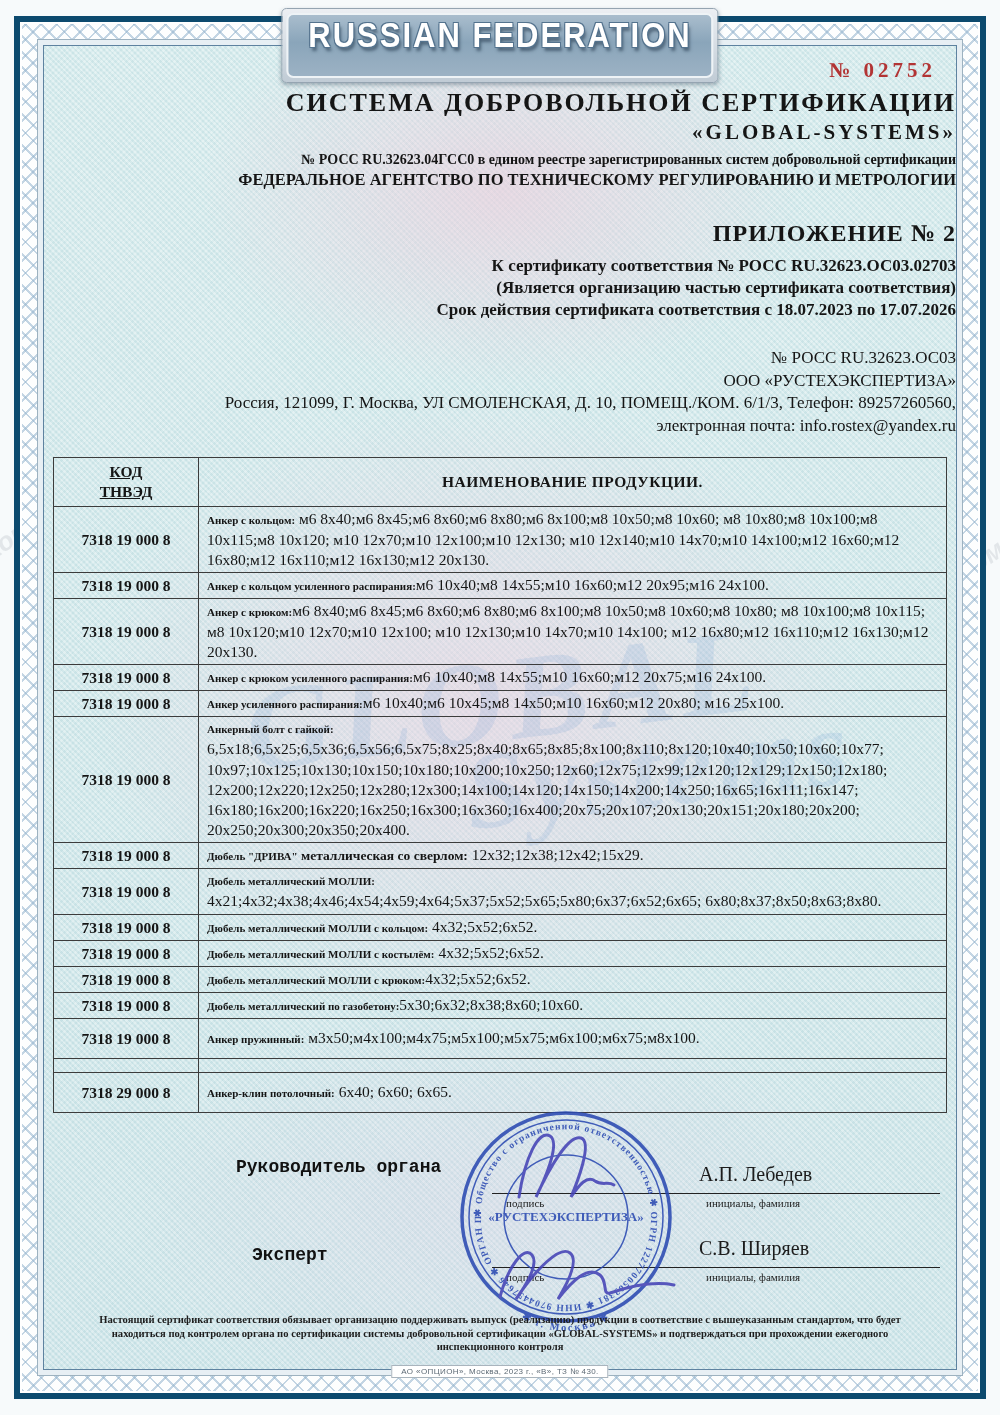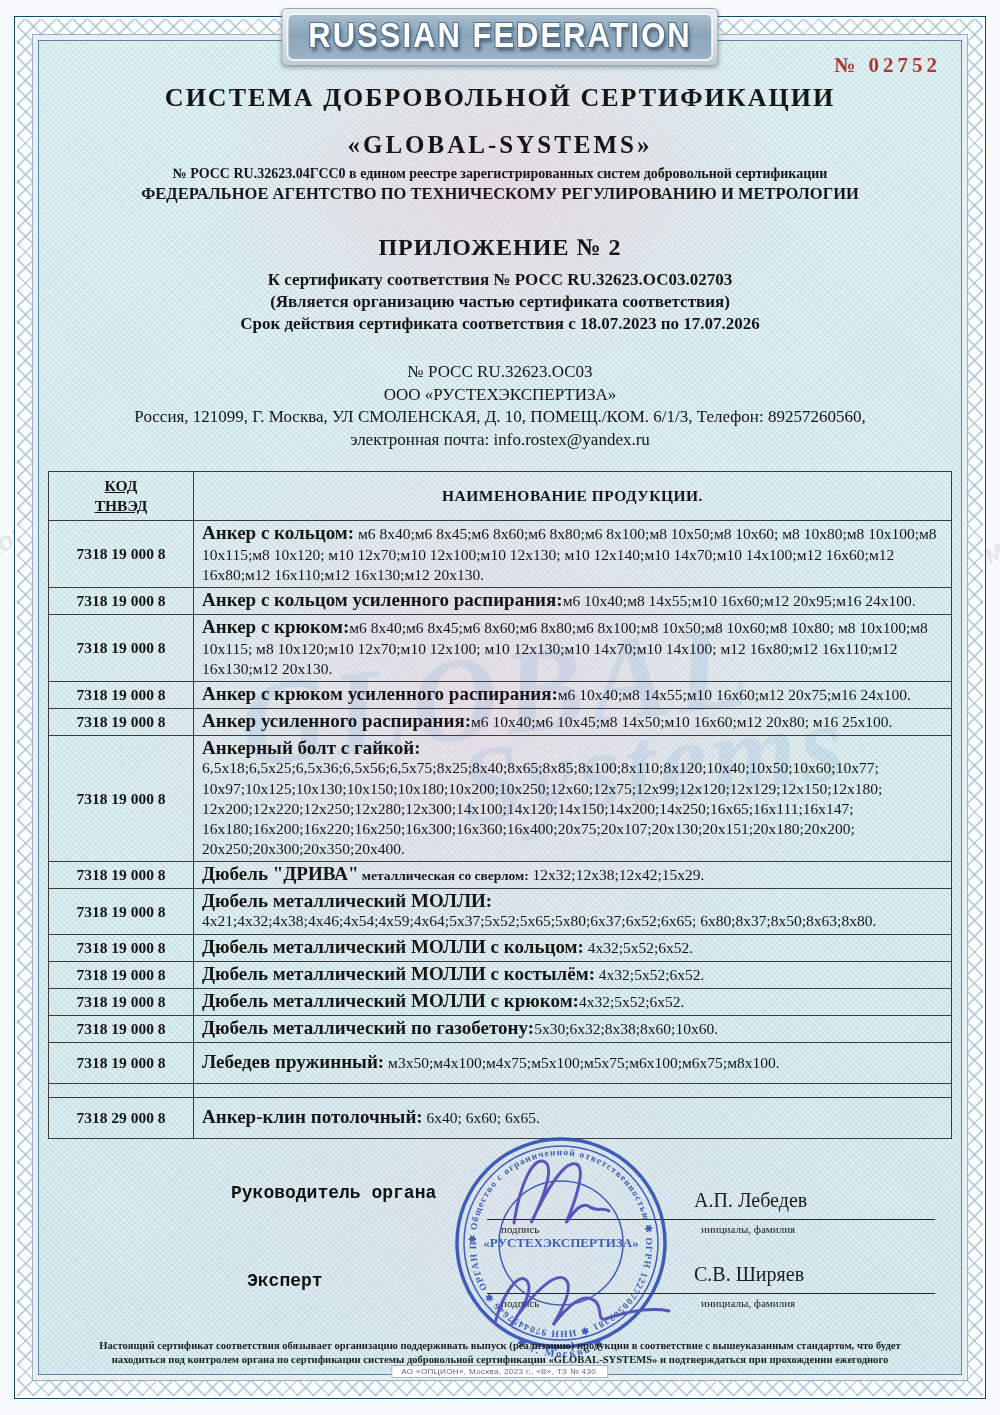--- a/index.html
+++ b/index.html
@@ -7,21 +7,21 @@
     width:1000px;height:1415px;position:relative;overflow:hidden;
     background:#f7fafb;
     font-family:"Liberation Serif", serif;
     color:#151515;
   }
   
   .margin-wm{position:absolute;font:italic bold 26px "Liberation Sans",sans-serif;
     color:rgba(120,130,140,.16);transform:rotate(-35deg);z-index:0;}
   
   .frame-outer{position:absolute;left:14px;top:16px;right:14px;bottom:16px;
-    border:1px solid #0c4a6e;background:#fff;z-index:1;}
+    border:6px solid #0c4a6e;background:#fff;z-index:1;}
   .band-zig{position:absolute;inset:2px;padding:15px;
     background-color:#fdfefe;
     background-image:
       repeating-linear-gradient(45deg, rgba(148,180,206,.55) 0 2px, rgba(255,255,255,0) 2px 11px),
       repeating-linear-gradient(-45deg, rgba(148,180,206,.55) 0 2px, rgba(255,255,255,0) 2px 11px);
   }
   .band-line{height:100%;box-sizing:border-box;border:1px solid #9db2c0;
     padding:5px;background:#e7eff4;}
   .interior{position:relative;height:100%;box-sizing:border-box;
     border:1.5px solid #5e82a0;
@@ -33,50 +33,50 @@
       repeating-linear-gradient(-45deg, rgba(255,255,255,.14) 0 2px, rgba(150,195,205,.09) 2px 4px),
       linear-gradient(#d9edee,#d1e7ea);
   }
   
   .plaque{position:absolute;top:8px;left:50%;transform:translateX(-50%);z-index:6;
     background:linear-gradient(180deg,#eceff3,#c0cbd5);
     padding:4px;border-radius:5px;border:1px solid #95a4b1;
     box-shadow:0 2px 4px rgba(30,50,70,.35);}
   .plaque-inner{
     background:linear-gradient(180deg,#a9bdcd,#8aa5ba 45%,#9cb2c4);
-    border:2px solid #eef3f6;border-radius:7px;padding:3px 20px 5px;}
+    border:2px solid #eef3f6;border-radius:7px;padding:3px 20px 22px;}
   .plaque-text{
     font-family:"Liberation Sans",sans-serif;font-weight:bold;font-size:31px;
     letter-spacing:2px;color:#fff;display:inline-block;transform:scaleY(1.12);
     text-shadow:1px 1px 0 #54738e,-1px 1px 0 #54738e,1px -1px 0 #54738e,-1px -1px 0 #54738e,2px 3px 3px rgba(25,45,65,.55);
     white-space:nowrap;}
   
   .doc-number{position:absolute;top:12px;right:20px;color:#b23434;
     font-weight:bold;font-size:21px;letter-spacing:4px;z-index:5;}
-  .head{ text-align:center; position:relative; z-index:2;}
+  .head{ text-align:right; position:relative; z-index:2;}
   .h-system{margin-top:42px;font-weight:bold;font-size:26px;letter-spacing:2px;}
-  .h-global{margin-top:18px;font-weight:bold;font-size:25px;letter-spacing:3px;}
+  .h-global{margin-top:2px;font-weight:bold;font-size:21px;letter-spacing:3px;}
   .h-registry{margin-top:7px;font-weight:bold;font-size:14px;}
   .h-agency{margin-top:2px;font-weight:bold;font-size:16.5px;}
   .h-annex{margin-top:30px;font-weight:bold;font-size:24px;letter-spacing:1px;}
   .h-cert,.h-part,.h-validity{font-weight:bold;font-size:17px;line-height:22px;}
   .h-cert{margin-top:8px;}
   .org{margin-top:26px;font-size:17px;line-height:22.5px;}
   
   .ptable{width:calc(100% - 18px);margin:20px auto 0;border-collapse:collapse;
     position:relative;z-index:2;background:transparent;}
   .ptable td{border:1px solid #3c3c3c;padding:2px 8px;vertical-align:middle;
     font-size:15.5px;line-height:20px;}
   .ptable .hdr td{padding:4px 8px;}
   .hdr-code{font-weight:bold;font-size:17px;text-align:center;line-height:21px;text-decoration:underline;}
   .hdr-name{font-weight:bold;font-size:17.5px;text-align:center;letter-spacing:.5px;}
   .code-cell{font-weight:bold;text-align:center;white-space:nowrap;width:128px;
     font-size:15.5px;}
   .vbottom{vertical-align:bottom;}
-  .name-cell b{font-size:19px;}
+  .name-cell b{font-size:11px;}
   .name-cell .sub{font-weight:bold;font-size:13.5px;}
   .block-name b{display:block;}
   .pad td{padding:9px 8px;}
   .spacer td{height:13px;padding:0;}
   
   .wm{position:absolute;z-index:1;font-style:italic;font-weight:bold;
     color:rgba(95,150,210,.15);pointer-events:none;transform:rotate(-7deg);
     font-family:"Liberation Serif",serif;}
   .wm1{top:585px;left:200px;font-size:120px;letter-spacing:6px;}
   .wm2{top:660px;left:420px;font-size:110px;letter-spacing:4px;}
@@ -191,21 +191,21 @@
           <tr>
             <td class="code-cell">7318 19 000 8</td>
             <td class="name-cell"><b>Дюбель металлический МОЛЛИ с крюком:</b><span class="sub"></span><span>4х32;5х52;6х52.</span></td>
           </tr>
           <tr>
             <td class="code-cell">7318 19 000 8</td>
             <td class="name-cell"><b>Дюбель металлический по газобетону:</b><span class="sub"></span><span>5х30;6х32;8х38;8х60;10х60.</span></td>
           </tr>
           <tr class="pad">
             <td class="code-cell">7318 19 000 8</td>
-            <td class="name-cell"><b>Лебедев пружинный:</b><span class="sub"></span><span> м3х50;м4х100;м4х75;м5х100;м5х75;м6х100;м6х75;м8х100.</span></td>
+            <td class="name-cell"><b>Анкер пружинный:</b><span class="sub"></span><span> м3х50;м4х100;м4х75;м5х100;м5х75;м6х100;м6х75;м8х100.</span></td>
           </tr>
           <tr class="spacer">
             <td class="code-cell"></td>
             <td class="name-cell"><b></b><span class="sub"></span><span></span></td>
           </tr>
           <tr class="pad">
             <td class="code-cell">7318 29 000 8</td>
             <td class="name-cell"><b>Анкер-клин потолочный:</b><span class="sub"></span><span> 6х40; 6х60; 6х65.</span></td>
           </tr>
         </tbody>

